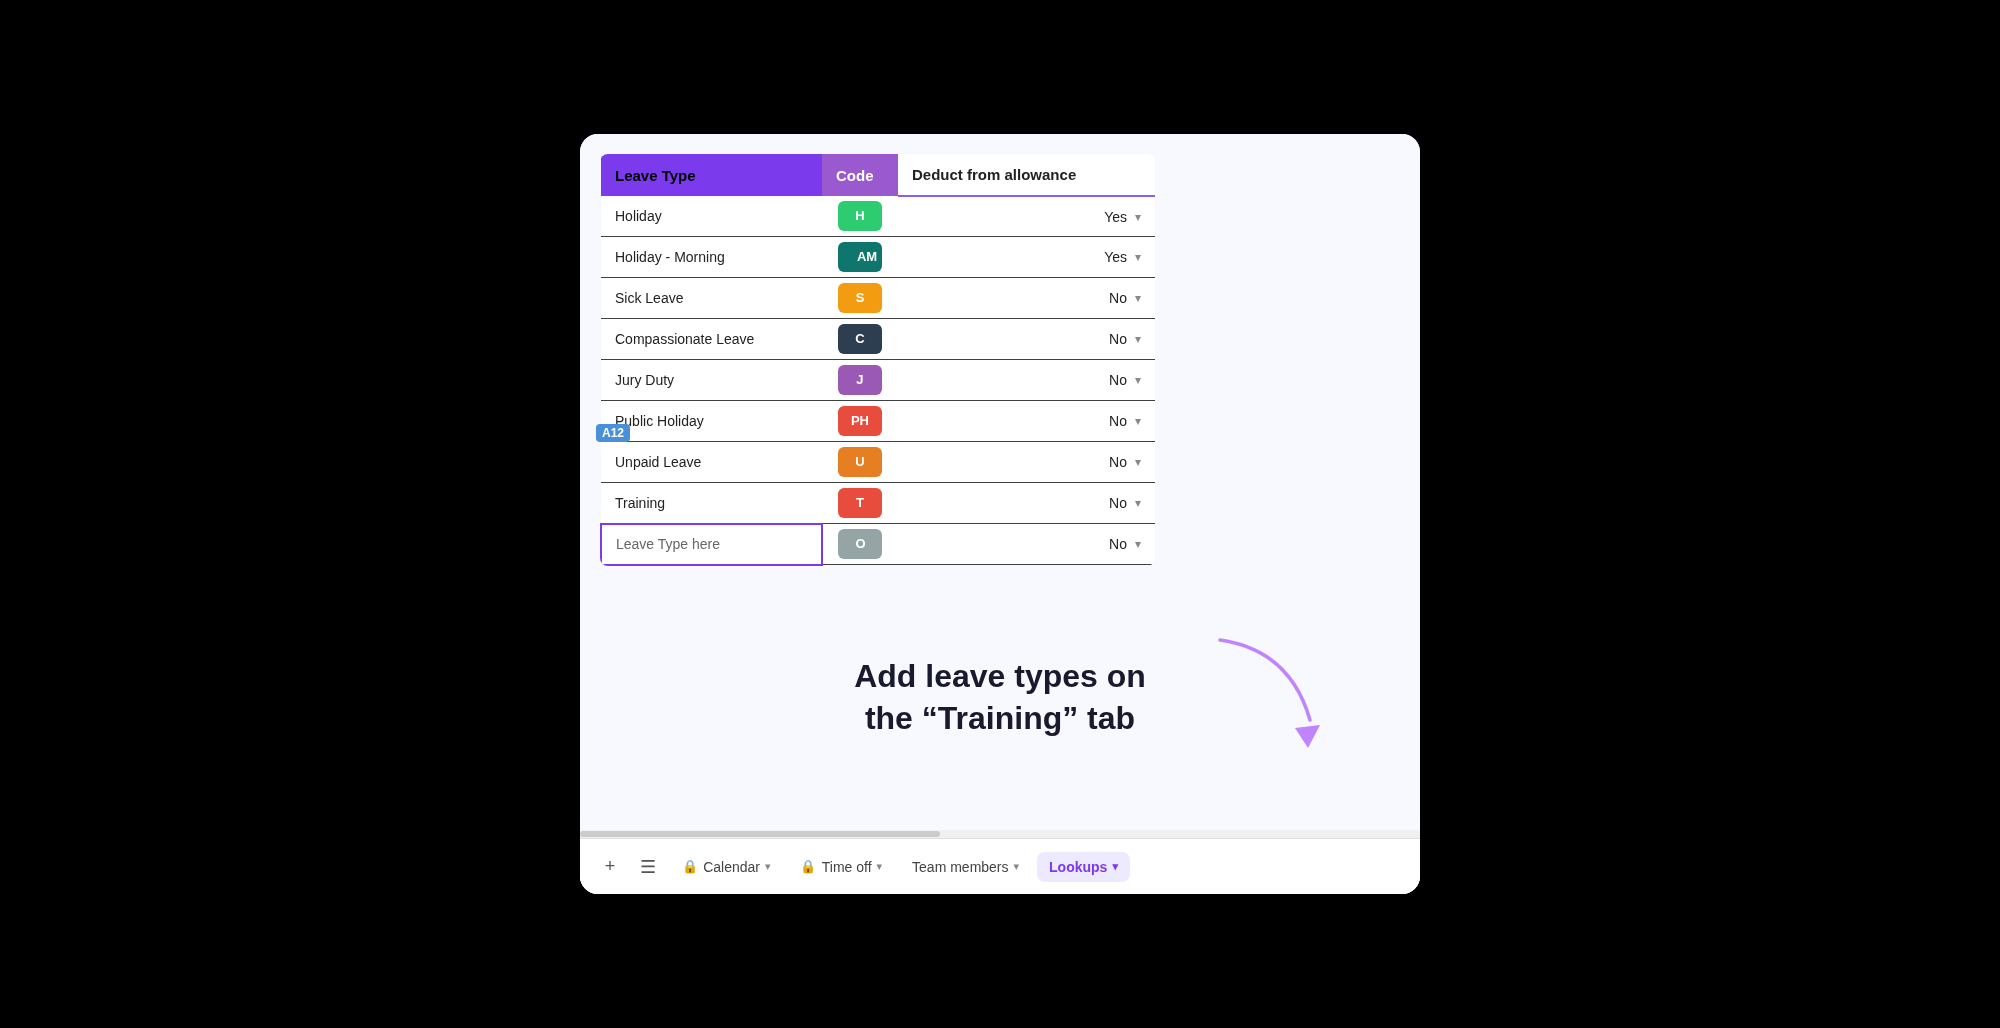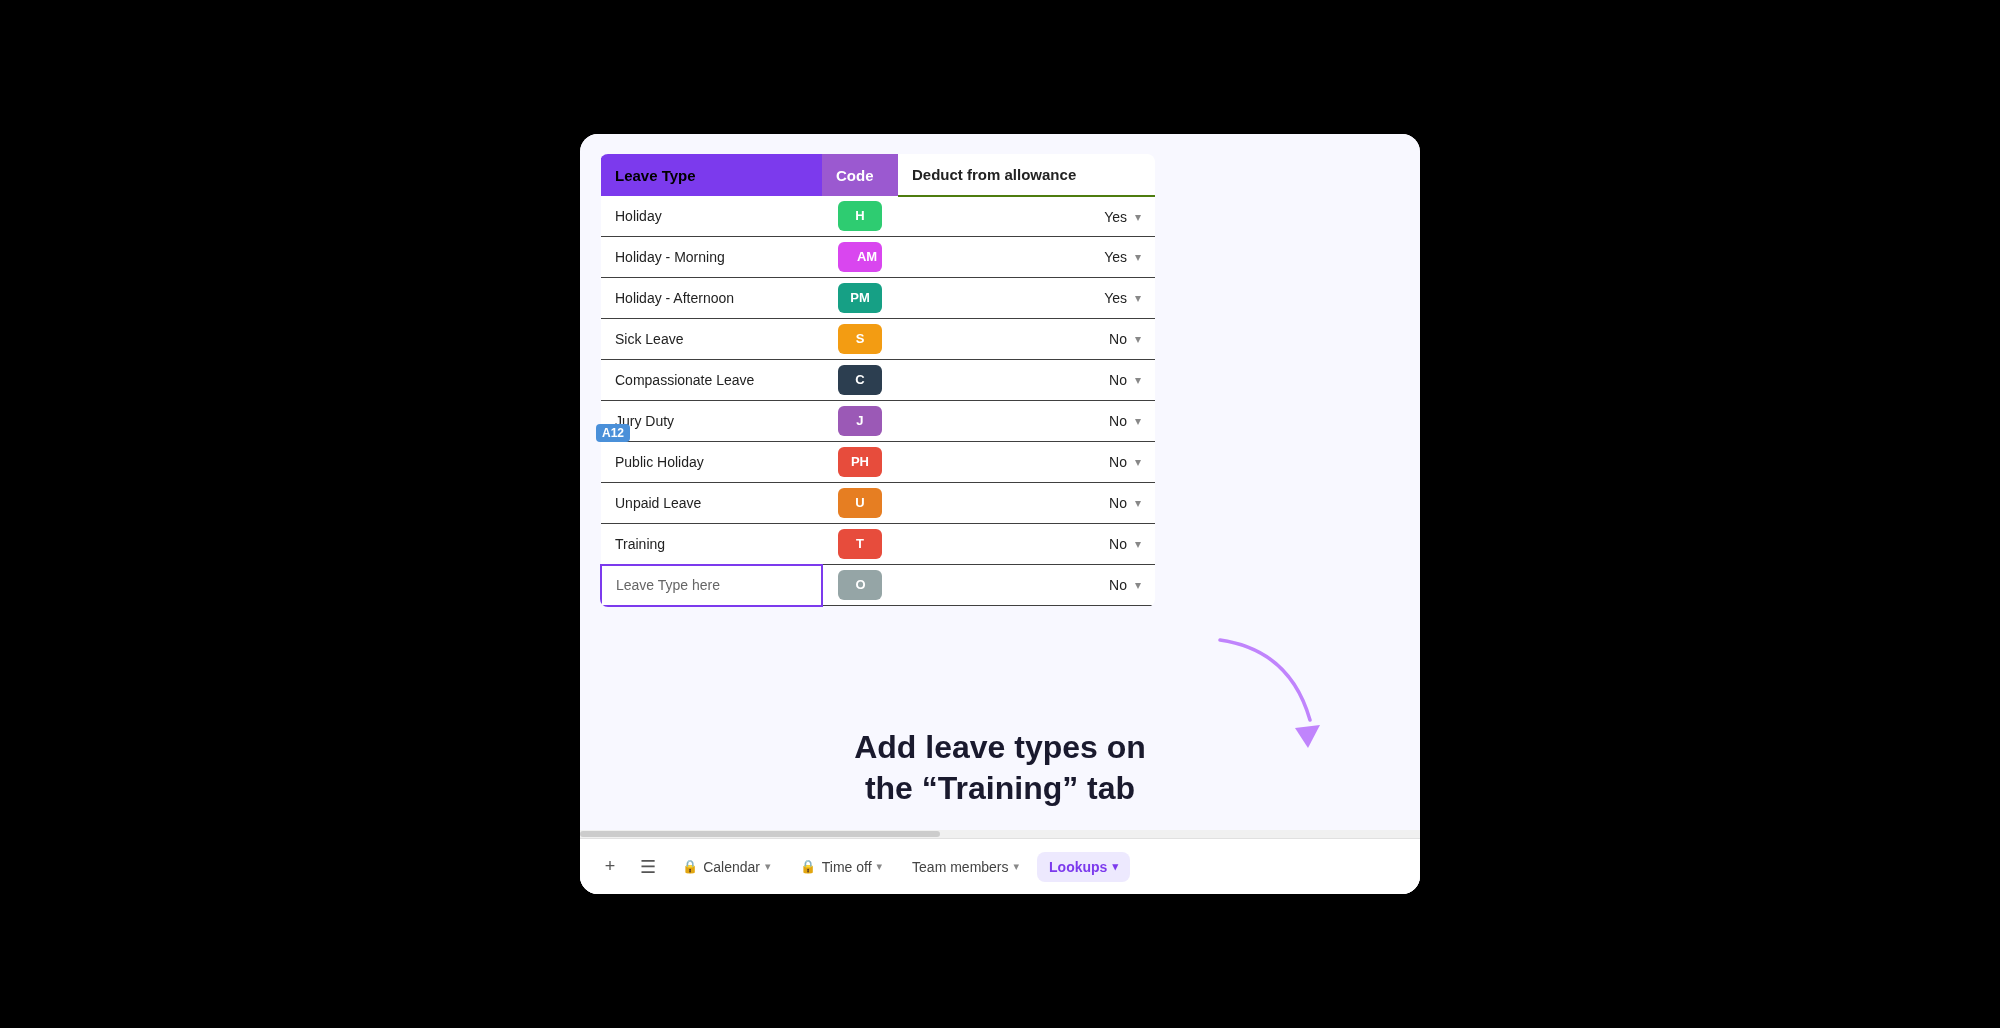--- a/index.html
+++ b/index.html
@@ -55,21 +55,21 @@
     .th-code {
       background: #9b59d0;
       color: #fff;
       width: 74px;
       text-align: center;
     }
     .th-deduct {
       background: #fff;
       color: #222;
       width: 250px;
-      border-bottom: 2px solid #4d7c0f;
+      border-bottom: 2px solid #8b5cf6;
     }
     .leave-table tbody tr {
       border-bottom: 1px solid #404040;
     }
     .leave-table tbody tr td {
       padding: 7px 14px;
       font-size: 14px;
       color: #222;
       background: #fff;
     }
@@ -82,21 +82,21 @@
       width: 44px;
       height: 30px;
       border-radius: 6px;
       color: #fff;
       font-weight: 700;
       font-size: 13px;
       line-height: 30px;
       text-align: center;
     }
     .code-h { background: #2ecc71; }
-    .code-am { background: #d946ef; padding-left: 14px; }
+    .code-am { background: #0f766e; padding-left: 14px; }
     .code-pm { background: #16a085; }
     .code-s { background: #f39c12; }
     .code-c { background: #2c3e50; }
     .code-j { background: #9b59b6; }
     .code-ph { background: #e74c3c; }
     .code-u { background: #e67e22; }
     .code-t { background: #e74c3c; }
     .code-o { background: #95a5a6; }
     .deduct-cell {
       display: flex;
@@ -130,21 +130,21 @@
       border-radius: 4px;
       top: 290px;
       left: 16px;
       z-index: 10;
     }
     .annotation-area {
       flex: 1;
       display: flex;
       flex-direction: column;
       align-items: center;
-      justify-content: flex-end;
+      justify-content: center;
       padding: 20px;
       position: relative;
     }
     .annotation-text {
       font-size: 32px;
       font-weight: 700;
       color: #1a1a2e;
       text-align: center;
       line-height: 1.3;
       z-index: 1;
@@ -243,30 +243,20 @@
               <td>
                 <div class="deduct-cell">
                   <span>Yes</span>
                   <span class="dropdown-arrow">▾</span>
                 </div>
               </td>
             </tr>
             <tr>
               <td>Holiday - Morning</td>
               <td class="code-cell"><span class="code-badge code-am">AM</span></td>
-              <td>
-                <div class="deduct-cell">
-                  <span>Yes</span>
-                  <span class="dropdown-arrow">▾</span>
-                </div>
-              </td>
-            </tr>
-            <tr>
-              <td>Holiday - Afternoon</td>
-              <td class="code-cell"><span class="code-badge code-pm">PM</span></td>
               <td>
                 <div class="deduct-cell">
                   <span>Yes</span>
                   <span class="dropdown-arrow">▾</span>
                 </div>
               </td>
             </tr>
             <tr>
               <td>Sick Leave</td>
               <td class="code-cell"><span class="code-badge code-s">S</span></td>

